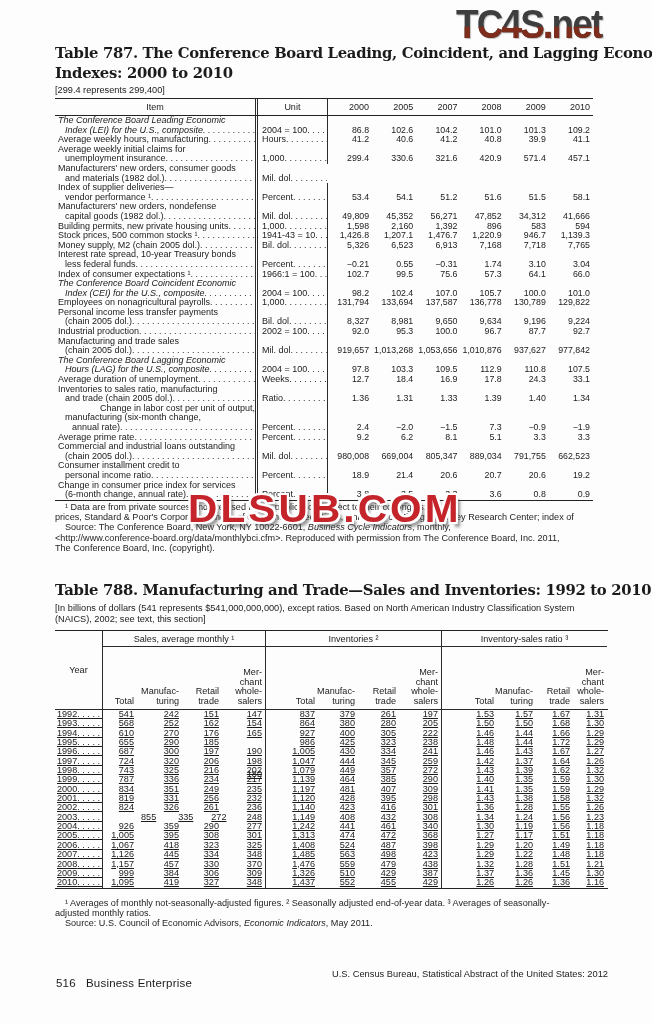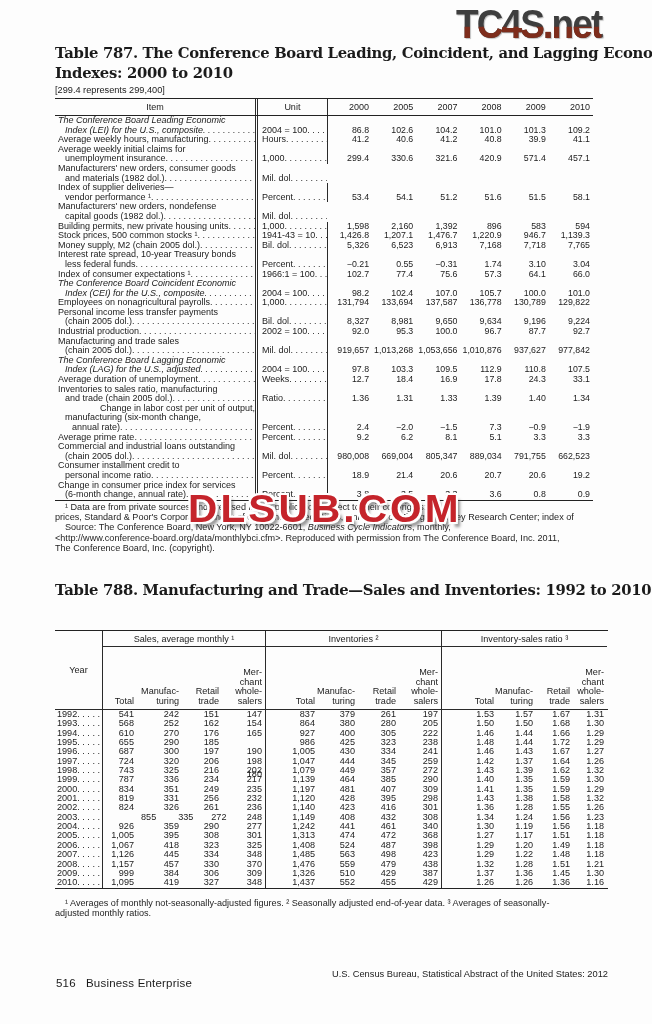--- a/index.html
+++ b/index.html
@@ -43,21 +43,21 @@
   #t788{position:absolute;left:55px;top:630px;width:553px;border-top:1.6px solid #222;
         border-bottom:1.6px solid #222;font-size:9.1px;}
   .t788-hdr{display:flex;border-bottom:1px solid #2a2a2a;}
   .hdr-year{width:47px;display:flex;align-items:center;justify-content:center;box-sizing:border-box;}
   .hdr-group{display:flex;flex-direction:column;border-left:1px solid #2a2a2a;box-sizing:border-box;}
   .g-label{text-align:center;padding:3px 0 2px;border-bottom:1px solid #2a2a2a;line-height:10px;}
   .g-sub{display:flex;height:62px;}
   .sub-col{display:flex;flex-direction:column;justify-content:flex-end;align-items:flex-end;
            padding:0 3px 2px 0;line-height:9.8px;box-sizing:border-box;}
   .sub-line{white-space:nowrap;}
-  .t788-row{display:flex;height:9.35px;line-height:9.35px;}
+  .t788-row{display:flex;height:9.35px;line-height:9.35px;text-decoration:underline;}
   .row-year{width:47px;display:flex;overflow:hidden;padding-left:2px;box-sizing:border-box;}
   .row-group{display:flex;border-left:1px solid #2a2a2a;box-sizing:border-box;}
   .cell{text-align:right;padding-right:3px;box-sizing:border-box;white-space:nowrap;}
 
   
   #footer-left{position:absolute;left:56px;top:977px;font-size:11.5px;white-space:pre;letter-spacing:0.2px;}
   #footer-right{position:absolute;right:44px;top:969px;font-size:9.3px;}
 
   
   #wm-top{position:absolute;left:456px;top:1px;font-size:41px;font-weight:bold;
@@ -211,20 +211,28 @@
             </div>
             <div class="lbl-line" style="padding-left: 10px;">
               <span class="tx">capital goods (1982 dol.)</span>
               <span class="dots"> . . . . . . . . . . . . . . . . . . . . . . . . . . . . . . . . . . . . . . . . . . . . . . . . . . . . . . . . . . . . . . . . . . . . . . </span>
             </div>
           </div>
           <div class="t787-unit">
             <span class="tx">Mil. dol</span>
             <span class="dots"> . . . . . . . . . . . . . . . . . . . . . . . . . . . . . . . . . . . . . . . . . . . . . . . . . . . . . . . . . . . . . . . . . . . . . . </span>
           </div>
+          <div class="t787-vals">
+            <div class="val">49,809</div>
+            <div class="val">45,352</div>
+            <div class="val">56,271</div>
+            <div class="val">47,852</div>
+            <div class="val">34,312</div>
+            <div class="val">41,666</div>
+          </div>
         </div>
         <div class="t787-row">
           <div class="t787-lbl">
             <div class="lbl-line" style="padding-left: 3px;">
               <span class="tx">Building permits, new private housing units</span>
               <span class="dots"> . . . . . . . . . . . . . . . . . . . . . . . . . . . . . . . . . . . . . . . . . . . . . . . . . . . . . . . . . . . . . . . . . . . . . . </span>
             </div>
           </div>
           <div class="t787-unit">
             <span class="tx">1,000</span>
@@ -308,21 +316,21 @@
               <span class="tx">Index of consumer expectations ¹</span>
               <span class="dots"> . . . . . . . . . . . . . . . . . . . . . . . . . . . . . . . . . . . . . . . . . . . . . . . . . . . . . . . . . . . . . . . . . . . . . . </span>
             </div>
           </div>
           <div class="t787-unit">
             <span class="tx">1966:1 = 100</span>
             <span class="dots"> . . . . . . . . . . . . . . . . . . . . . . . . . . . . . . . . . . . . . . . . . . . . . . . . . . . . . . . . . . . . . . . . . . . . . . </span>
           </div>
           <div class="t787-vals">
             <div class="val">102.7</div>
-            <div class="val">77.4</div>
+            <div class="val">99.5</div>
             <div class="val">75.6</div>
             <div class="val">57.3</div>
             <div class="val">64.1</div>
             <div class="val">66.0</div>
           </div>
         </div>
         <div class="t787-row">
           <div class="t787-lbl">
             <div class="lbl-line it" style="padding-left: 3px;">
               <span class="tx">The Conference Board Coincident Economic</span>
@@ -430,21 +438,21 @@
             <div class="val">937,627</div>
             <div class="val">977,842</div>
           </div>
         </div>
         <div class="t787-row">
           <div class="t787-lbl">
             <div class="lbl-line it" style="padding-left: 3px;">
               <span class="tx">The Conference Board Lagging Economic</span>
             </div>
             <div class="lbl-line it" style="padding-left: 10px;">
-              <span class="tx">Index (LAG) for the U.S., adjusted</span>
+              <span class="tx">Hours (LAG) for the U.S., composite</span>
               <span class="dots"> . . . . . . . . . . . . . . . . . . . . . . . . . . . . . . . . . . . . . . . . . . . . . . . . . . . . . . . . . . . . . . . . . . . . . . </span>
             </div>
           </div>
           <div class="t787-unit">
             <span class="tx">2004 = 100</span>
             <span class="dots"> . . . . . . . . . . . . . . . . . . . . . . . . . . . . . . . . . . . . . . . . . . . . . . . . . . . . . . . . . . . . . . . . . . . . . . </span>
           </div>
           <div class="t787-vals">
             <div class="val">97.8</div>
             <div class="val">103.3</div>
@@ -617,20 +625,24 @@
 
   <div id="t787-fn" class="fn">
       <div class="fn-line" style="text-indent: 10px;"><span>¹ Data are from private sources and are used in this publication subject to their copyrights:  stock</span></div>
       <div class="fn-line"><span>prices, Standard &amp; Poor's Corporation; index of consumer expectations, University of Michigan Survey Research Center; index of</span></div>
       <div class="fn-line" style="text-indent: 10px;"><span>Source: The Conference Board, New York, NY 10022-6601, </span><span class="it">Business Cycle Indicators</span><span>, monthly,</span></div>
       <div class="fn-line"><span>&lt;http://www.conference-board.org/data/monthlybci.cfm&gt;. Reproduced with permission from The Conference Board, Inc. 2011,</span></div>
       <div class="fn-line"><span>The Conference Board, Inc. (copyright).</span></div>
     </div>
 
   <div id="t788-title" class="serif">Table 788. Manufacturing and Trade—Sales and Inventories: 1992 to 2010</div>
+  <div id="t788-note">
+    <div>[In billions of dollars (541 represents $541,000,000,000), except ratios. Based on North American Industry Classification System</div>
+    <div>(NAICS), 2002; see text, this section]</div>
+  </div>
 
   <div id="t788">
     <div class="t788-hdr">
       <div class="hdr-year">Year</div>
       <div id="t788-groups" style="display:flex">
           <div class="hdr-group" style="width: 163px;">
             <div class="g-label">Sales, average monthly ¹</div>
             <div class="g-sub">
               <div class="sub-col" style="width: 34px;">
                 <div class="sub-line">Total</div>
@@ -1153,20 +1165,21 @@
             <div class="cell" style="width: 37px;">1.36</div>
             <div class="cell" style="width: 34px;">1.16</div>
           </div>
         </div>
       </div>
   </div>
 
   <div id="t788-fn" class="fn">
       <div class="fn-line" style="text-indent: 10px;"><span>¹ Averages of monthly not-seasonally-adjusted figures. ² Seasonally adjusted end-of-year data. ³ Averages of seasonally-</span></div>
       <div class="fn-line"><span>adjusted monthly ratios.</span></div>
+      <div class="fn-line" style="text-indent: 10px;"><span>Source: U.S. Council of Economic Advisors, </span><span class="it">Economic Indicators</span><span>, May 2011.</span></div>
     </div>
 
   <div id="footer-left">516   Business Enterprise</div>
   <div id="footer-right">U.S. Census Bureau, Statistical Abstract of the United States: 2012</div>
 
   <div id="wm-top">
     <span class="wm-top-gray">TC4S.net</span>
     <span class="wm-top-red">TC4S.net</span>
   </div>
   <div id="wm-mid">DLSUB.COM</div>

